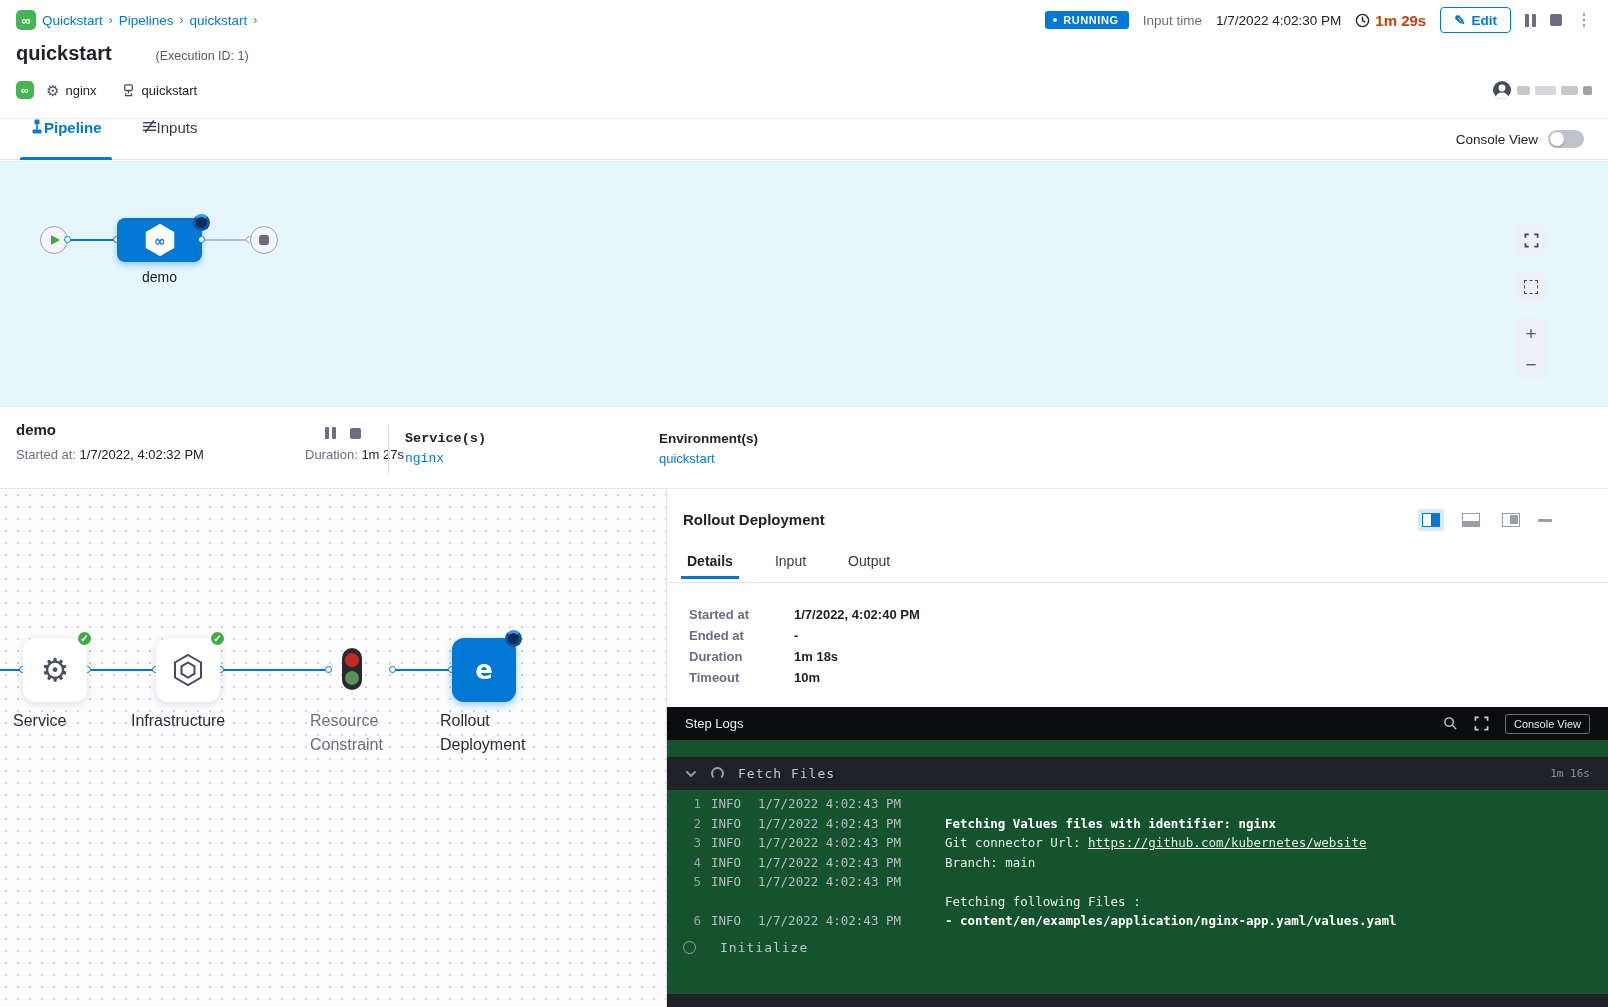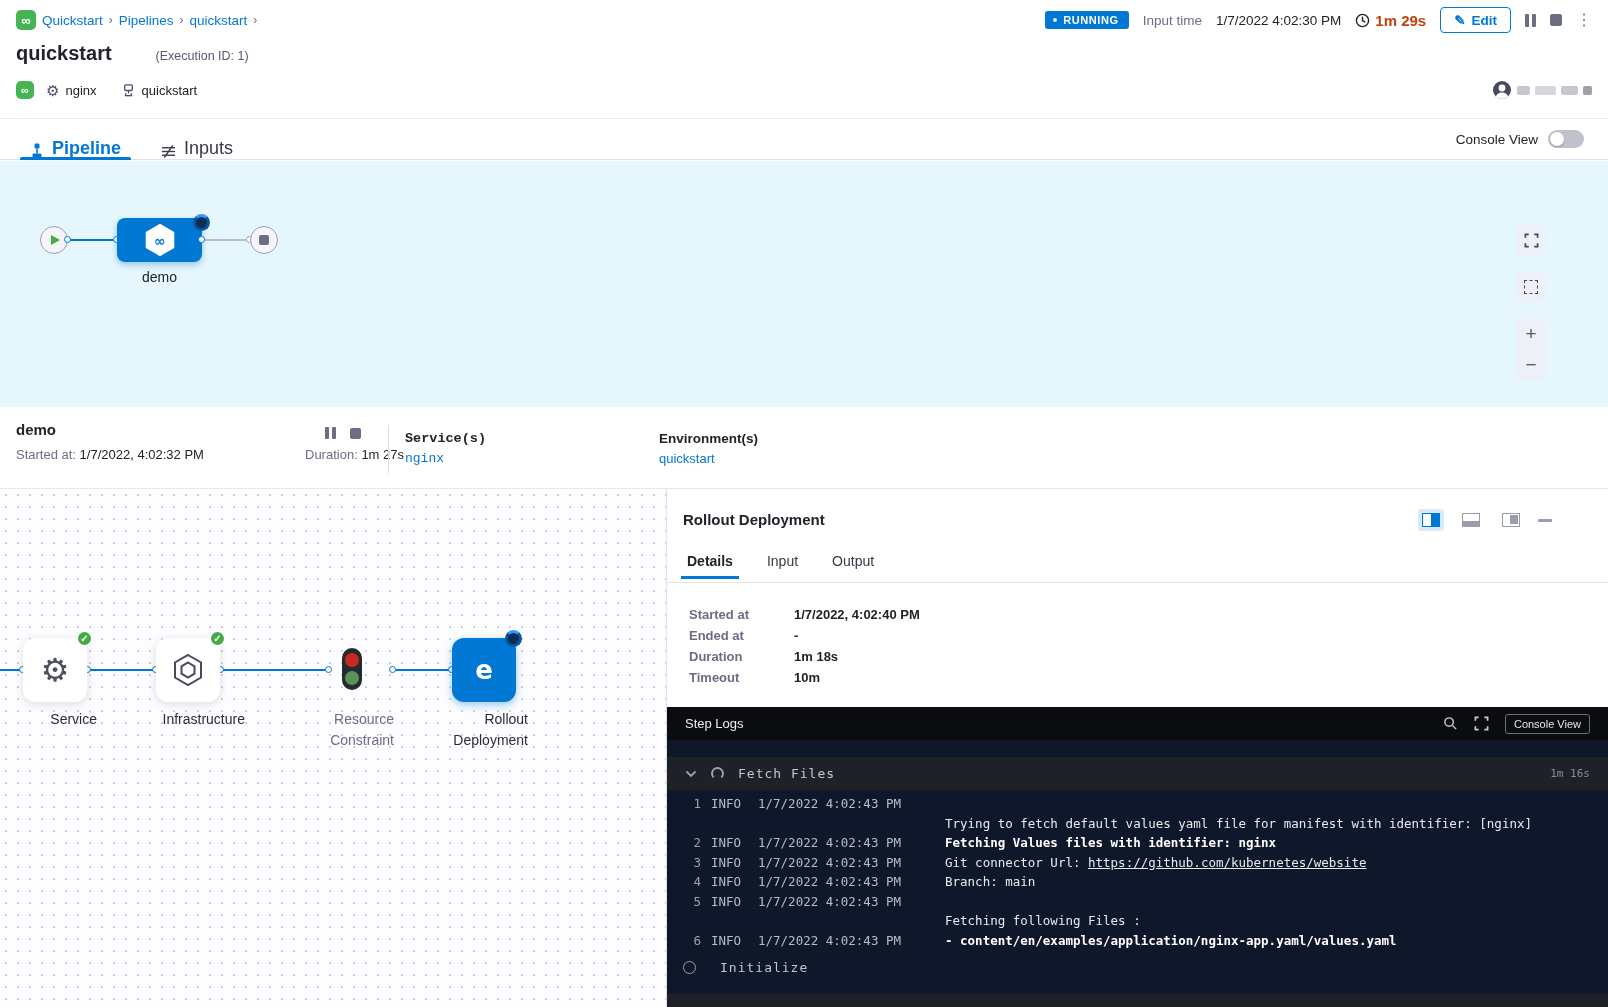--- a/index.html
+++ b/index.html
@@ -30,21 +30,21 @@
   .page-title { font-size:20px; font-weight:bold; }
   .exec-id { font-size:12.5px; color:#56586d;margin-left:36px; }
   .metarow { position:absolute; left:16px; top:78px; width:1576px; height:24px; display:flex; align-items:center; gap:10px; font-size:13px; }
   .meta-item { display:flex; align-items:center; gap:6px; margin-right:14px; }
   .glyph { color:#4d4f63; font-size:15px; line-height:1; }
   .user-wrap { margin-left:auto; display:flex; align-items:center; gap:5px; }
   .blurblock { height:9px; border-radius:2px; background:#c7c7cf; display:inline-block; }
 
   
   .tabbar { position:absolute; left:0; top:118px; width:100%; height:42px; border-top:1px solid #ececf2; border-bottom:1px solid #e0e1ea; display:flex; align-items:center; padding:0 24px; background:#fff; }
-  .vtab { display:flex; align-items:flex-end; gap:8px; font-size:18px; height:100%; padding:0 6px; margin-right:28px; position:relative; cursor:pointer; color:#383946; }
+  .vtab { display:flex; align-items:flex-start; font-size:15px; height:100%; padding:0 6px; margin-right:28px; position:relative; cursor:pointer; color:#383946; }
   .vtab.active { color:#0278d5; font-weight:bold; }
   .vtab.active:after { content:""; position:absolute; left:-4px; right:-4px; bottom:-1px; height:3px; background:#0278d5; border-radius:2px 2px 0 0; }
   .consoleview { margin-left:auto; display:flex; align-items:center; gap:10px; font-size:13.5px; color:#22222a; }
   .toggle { width:36px; height:18px; border-radius:9px; background:#bfc2cd; position:relative; cursor:pointer; }
   .toggle .knob { position:absolute; left:2px; top:2px; width:14px; height:14px; border-radius:50%; background:#fff; box-shadow:0 1px 2px rgba(0,0,0,.25); }
 
   
   .canvas-top { position:absolute; left:0; top:161px; width:100%; height:246px; background:#e6f6fd; }
   .round-node { position:absolute; width:28px; height:28px; border-radius:50%; background:#f4f4f9; border:1.5px solid #9ba0b8; display:flex; align-items:center; justify-content:center; }
   .play-tri { width:0; height:0; border-top:5.5px solid transparent; border-bottom:5.5px solid transparent; border-left:9px solid #42ab45; margin-left:2px; }
@@ -79,50 +79,50 @@
 
   
   .lower { position:absolute; left:0; top:489px; width:100%; height:518px; }
   .exec-canvas { position:absolute; left:0; top:0; width:666px; height:518px; background-color:#fdfdff;
                  background-image:radial-gradient(#cad2e0 1px, transparent 1.3px); background-size:12px 12px; }
   .eedge { position:absolute; height:2px; background:#0278d5; top:180px; }
   .edot { position:absolute; width:7px; height:7px; border-radius:50%; background:#fff; border:1.6px solid #0278d5; top:177px; }
   .enode { position:absolute; top:149px; width:64px; height:64px; background:#fff; border-radius:12px; box-shadow:0 2px 8px rgba(40,41,61,.16); display:flex; align-items:center; justify-content:center; cursor:pointer; }
   .enode.blue { background:#0278d5; box-shadow:0 3px 8px rgba(2,120,213,.4); }
   .check-badge { position:absolute; width:17px; height:17px; border-radius:50%; background:#42ab45; border:2px solid #fff; color:#fff; font-size:10px; font-weight:bold; display:flex; align-items:center; justify-content:center; }
-  .elabel { position:absolute; top:220px; font-size:14px; text-align:right; color:#2b2c38; line-height:1.5; }
+  .elabel { position:absolute; top:220px; font-size:16px; text-align:left; color:#2b2c38; line-height:1.5; }
   .elabel.gray { color:#6b6d85; }
   .gear-big { font-size:32px; color:#4d4f63; font-family:"DejaVu Sans", sans-serif; }
   .tlight { position:absolute; left:342px; top:159px; width:20px; height:42px; background:#26292e; border-radius:10px; display:flex; flex-direction:column; align-items:center; justify-content:space-evenly; cursor:pointer; }
   .tlight i { width:14px; height:14px; border-radius:50%; display:block; }
   .rollout-e { color:#fff; font-size:26px; font-weight:bold; font-family:"DejaVu Sans", sans-serif; }
 
   
   .rpanel { position:absolute; left:666px; top:0; width:942px; height:518px; background:#fff; border-left:1px solid #dfe0ea; }
   .rp-title { position:absolute; left:16px; top:22px; font-size:15px; font-weight:bold; }
   .rp-icons { position:absolute; right:56px; top:20px; display:flex; align-items:center; gap:14px; }
   .li-wrap { width:26px; height:22px; border-radius:3px; display:flex; align-items:center; justify-content:center; cursor:pointer; }
   .li-wrap.sel { background:#d5eafa; }
   .li { width:18px; height:14px; border:1.5px solid #9a9dac; background:#fff; position:relative; }
   .li.sel { border-color:#0278d5; }
   .li.sel:after { content:""; position:absolute; right:0; top:0; width:8px; height:100%; background:#0278d5; }
   .li.hsplit:after { content:""; position:absolute; left:0; bottom:0; width:100%; height:5px; background:#9a9dac; }
   .li.rfill:after { content:""; position:absolute; right:1px; top:1px; width:8px; height:9px; background:#9a9dac; }
   .rp-min { width:14px; height:3px; background:#9a9dac; border-radius:1px; cursor:pointer; }
-  .rp-tabs { position:absolute; left:0; top:58px; width:100%; height:36px; border-bottom:1px solid #e0e1ea; display:flex; align-items:flex-start; padding:0 18px; gap:30px; }
+  .rp-tabs { position:absolute; left:0; top:58px; width:100%; height:36px; border-bottom:1px solid #e0e1ea; display:flex; align-items:flex-start; padding:0 18px; gap:38px; }
   .rtab { font-size:14px; color:#383946; padding:6px 2px 10px; position:relative; cursor:pointer; }
   .rtab.active { font-weight:bold; color:#22222a; }
   .rtab.active:after { content:""; position:absolute; left:-4px; right:-4px; bottom:0; height:3px; background:#0278d5; }
   .rp-details { position:absolute; left:22px; top:118px; font-size:13px; }
   .drow { display:flex; margin-bottom:6px; }
   .dlabel { width:105px; color:#6b6d85; font-weight:bold; }
   .dvalue { color:#22222a; font-weight:bold; }
 
   
-  .logpanel { position:absolute; left:0; top:218px; width:100%; height:300px; background:#0f172a; }
+  .logpanel { position:absolute; left:0; top:218px; width:100%; height:300px; background:#14532d; }
   .loghead { position:absolute; left:0; top:0; width:100%; height:33px; background:#0b0c0f; display:flex; align-items:center; padding:0 18px; }
   .loghead-title { color:#eceef2; font-size:13px; }
   .loghead-right { margin-left:auto; display:flex; align-items:center; gap:16px; }
   .btn-consoleview { border:1px solid #6b6e78; border-radius:3px; color:#e4e6eb; font-size:11px; padding:3px 8px; background:transparent; cursor:pointer; }
   .sectionrow { position:absolute; left:0; top:50px; width:100%; height:33px; background:#1e2126; display:flex; align-items:center; padding:0 18px; gap:0; cursor:pointer; }
   .mono { font-family:"DejaVu Sans Mono", monospace; }
   .section-name { color:#c3c6d1; font-size:13px; letter-spacing:1px; margin-left:14px; }
   .section-dur { margin-left:auto; color:#8a8d98; font-size:11px; }
   .arc { width:13px; height:13px; border-radius:50%; border:2px solid #9ba0ac; border-bottom-color:transparent; margin-left:14px; animation:spin 1.1s linear infinite; }
   .logbody { position:absolute; left:0; top:83px; width:100%; bottom:0; font-family:"DejaVu Sans Mono", monospace; font-size:12.5px; padding:4px 0 0; overflow:hidden; }
@@ -426,26 +426,20 @@
         </div>
 
         <div class="logbody">
           <div class="lrow">
             <span class="ln">1</span>
             <span class="lvl">INFO</span>
             <span class="ltime">1/7/2022 4:02:43 PM</span>
             <span class="lmsg"></span>
           </div>
           <div class="lrow">
-            <span class="ln"></span>
-              <span class="lvl"></span>
-              <span class="ltime"></span>
-            <span class="lmsg">Trying to fetch default values yaml file for manifest with identifier: [nginx]</span>
-          </div>
-          <div class="lrow">
             <span class="ln">2</span>
             <span class="lvl">INFO</span>
             <span class="ltime">1/7/2022 4:02:43 PM</span>
             <span class="lmsg bold">Fetching Values files with identifier: nginx</span>
           </div>
           <div class="lrow">
             <span class="ln">3</span>
             <span class="lvl">INFO</span>
             <span class="ltime">1/7/2022 4:02:43 PM</span>
             <span class="lmsg"><span>Git connector Url: </span><a>https://github.com/kubernetes/website</a></span>

